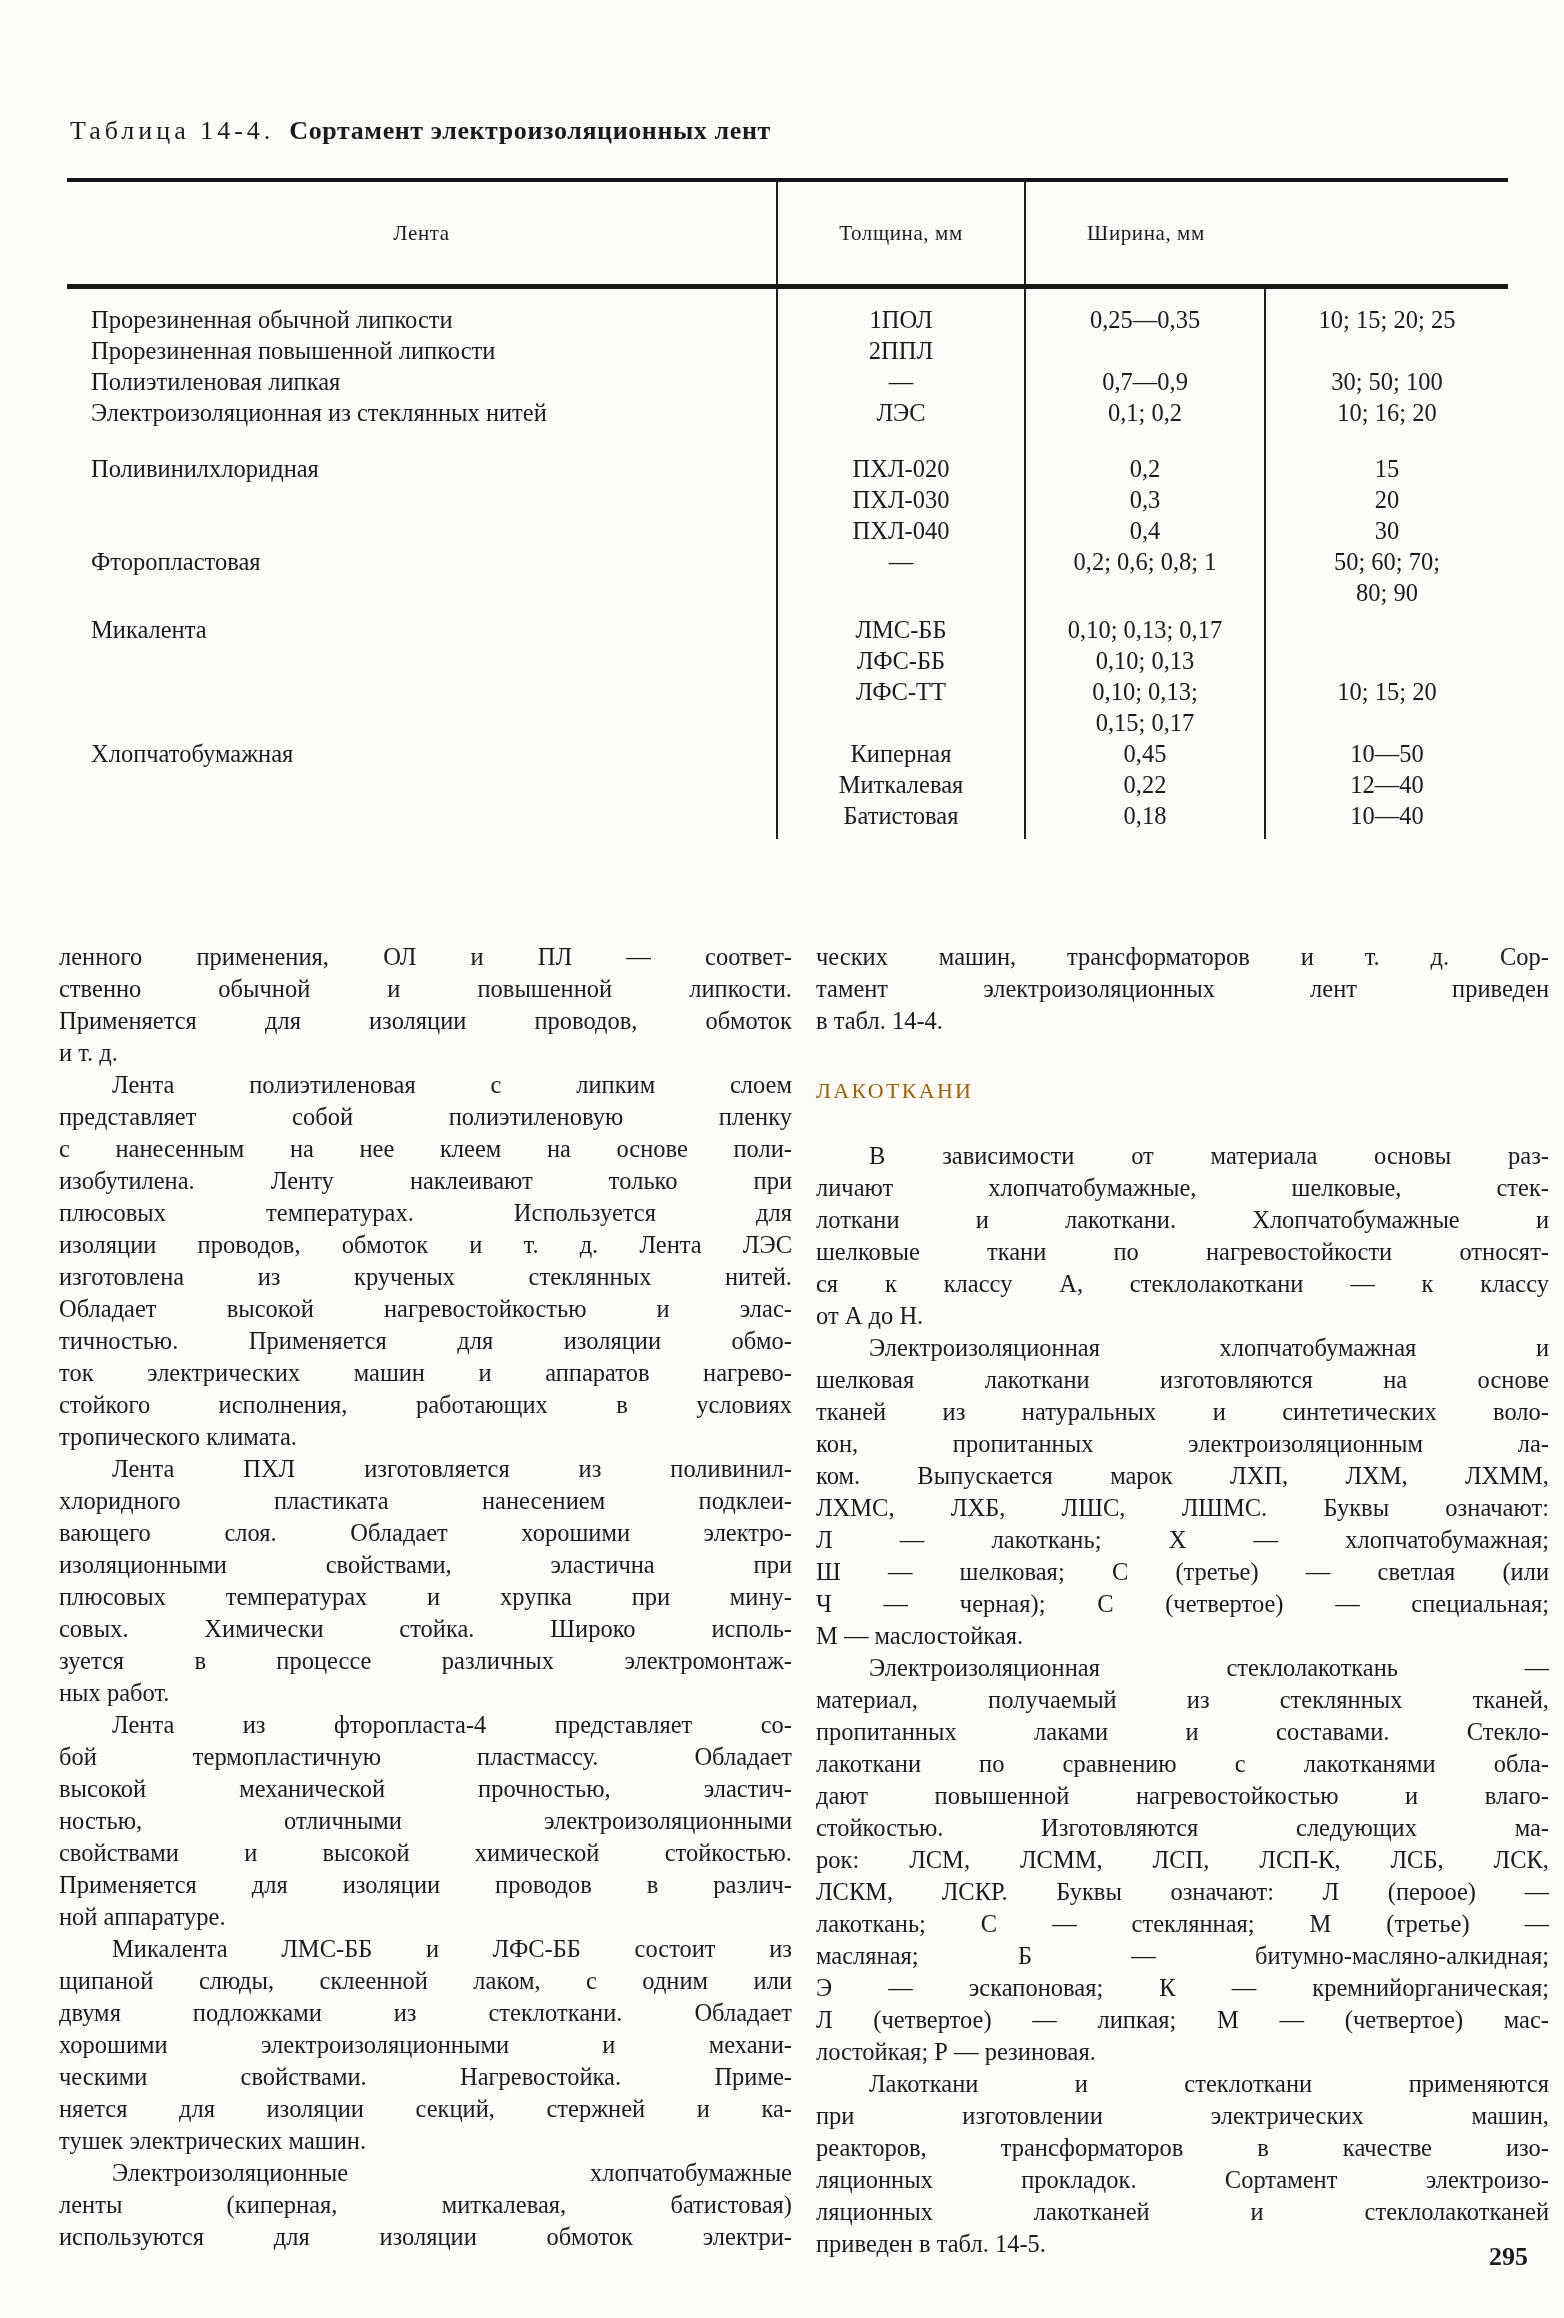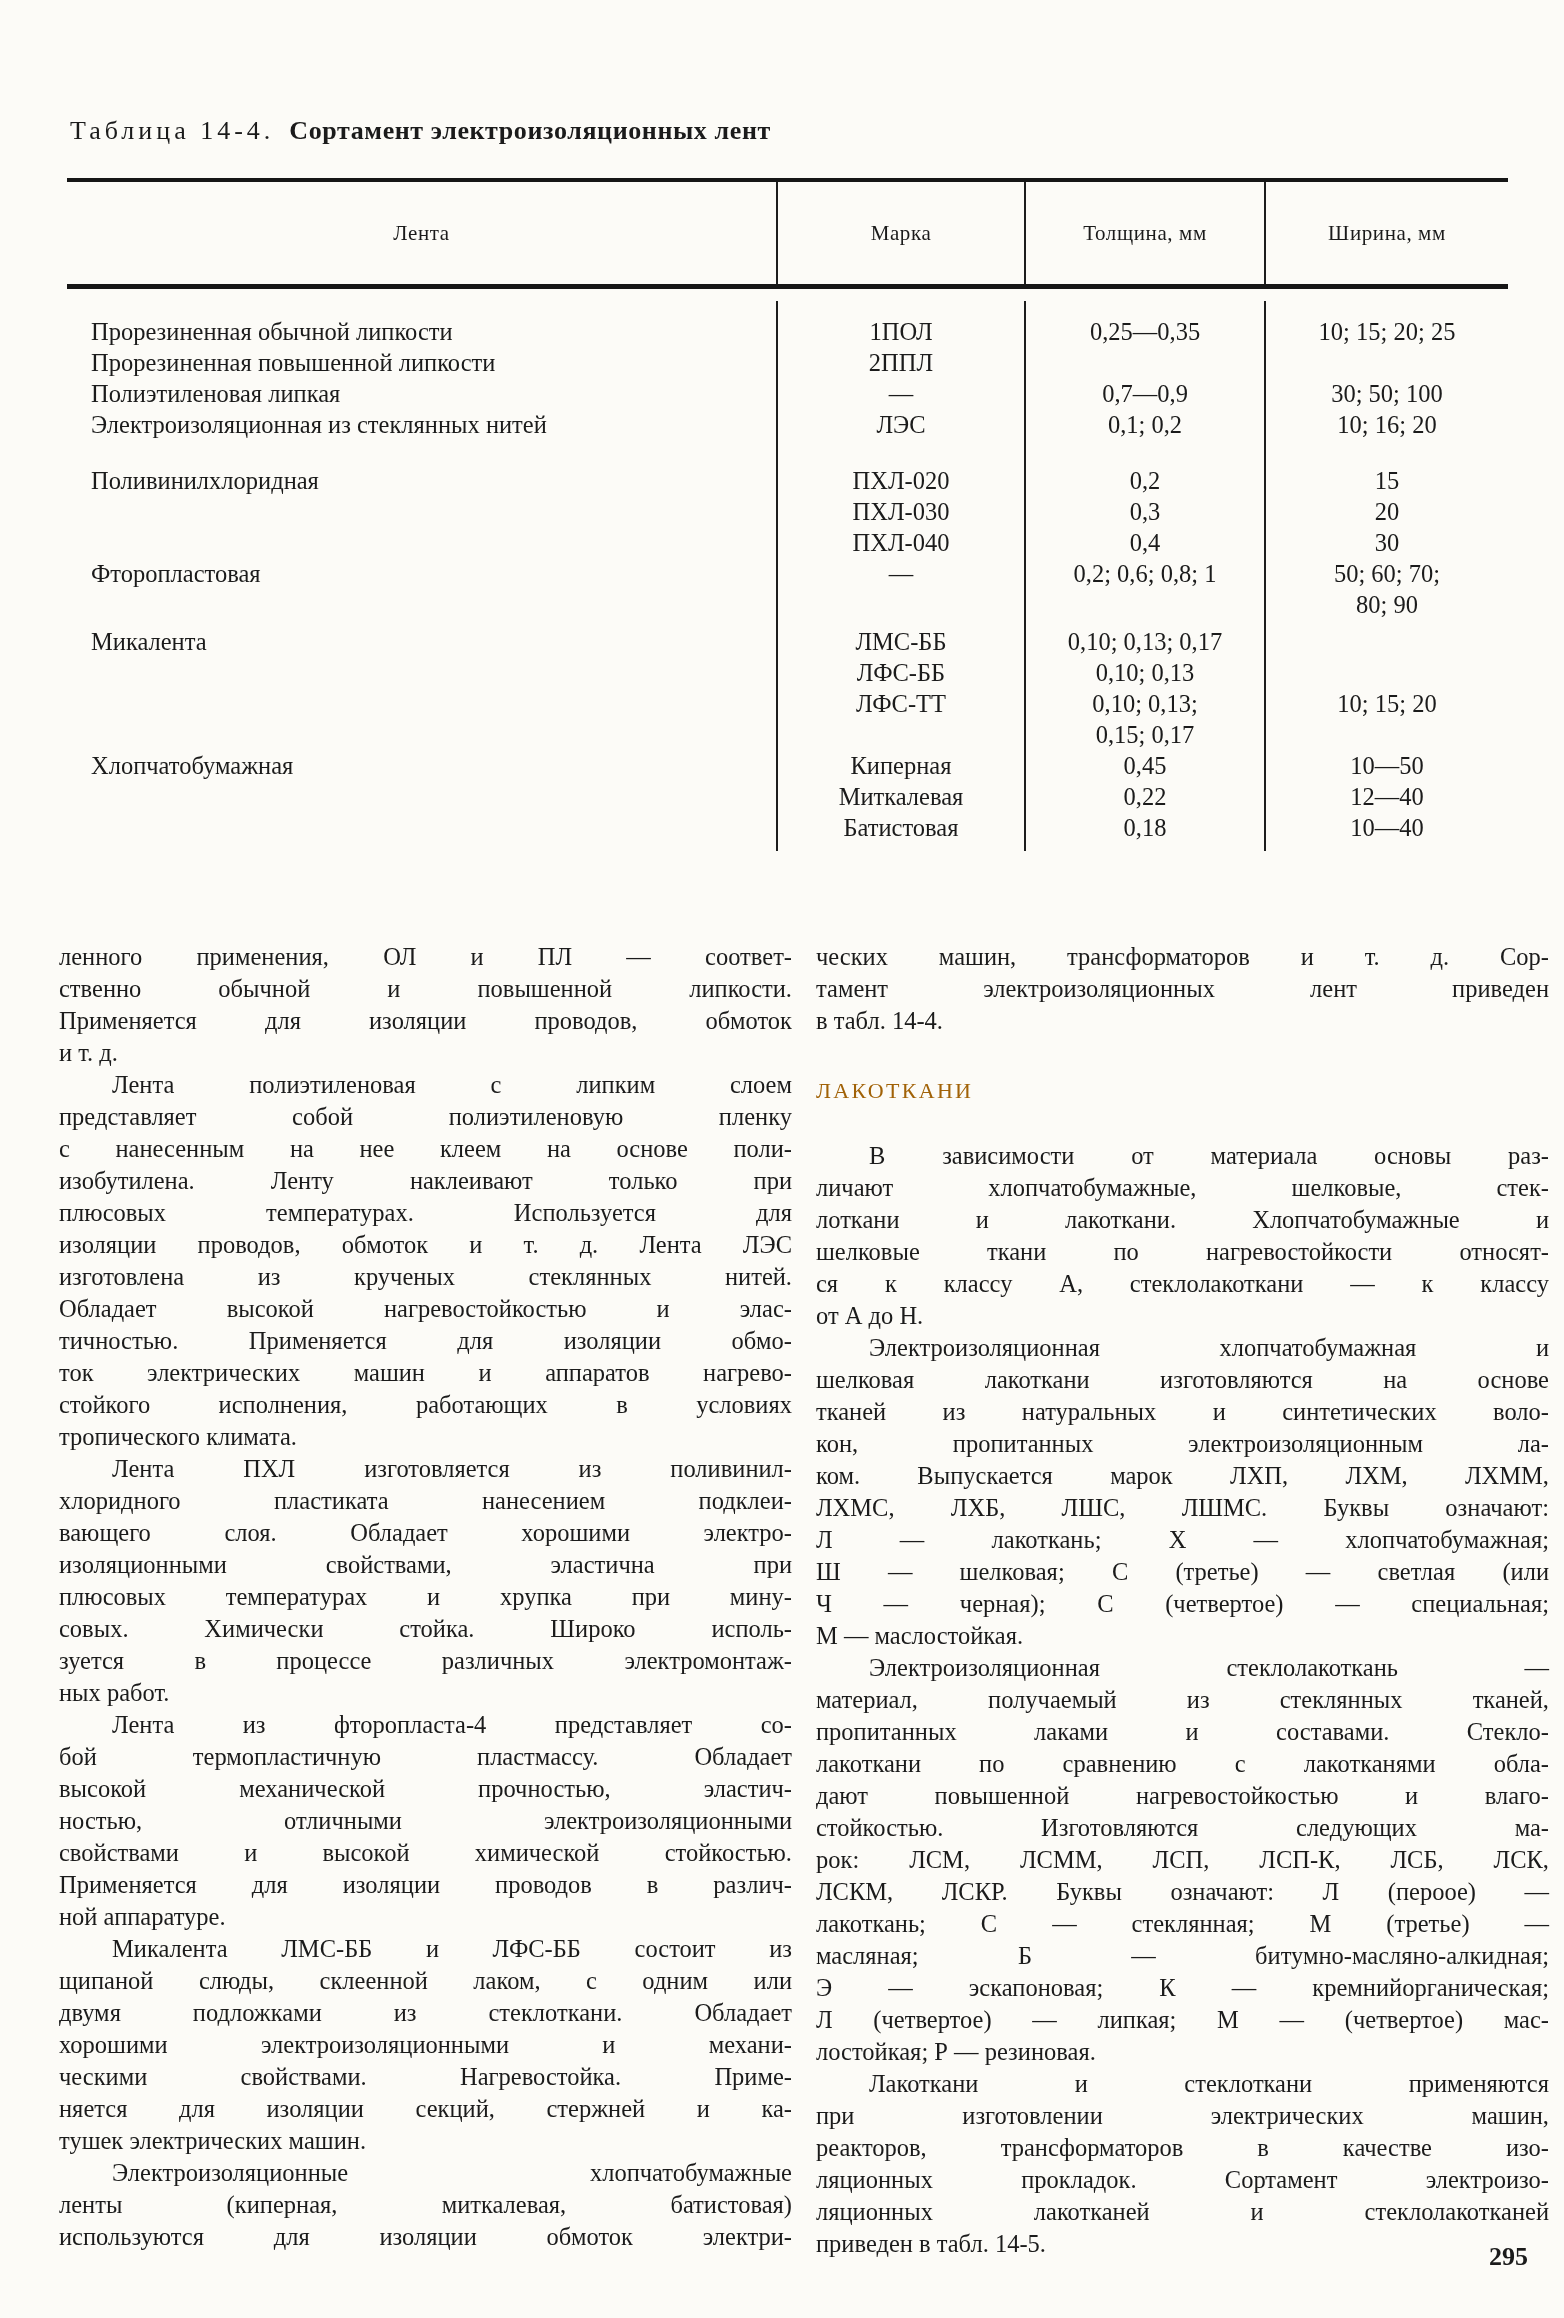--- a/index.html
+++ b/index.html
@@ -41,21 +41,20 @@
     display: flex;
     align-items: center;
     justify-content: center;
     font-size: 21px;
     letter-spacing: 0.6px;
   }
   .hcell:not(:last-child) { border-right: 2.3px solid #1d1d1d; }
   .tbody {
     display: grid;
     grid-template-columns: 711px 248px 240px 242px;
-    margin-top: 12px;
   }
   .bcell {
     font-size: 24.5px;
     line-height: 31px;
     min-height: 31px;
     white-space: nowrap;
   }
   .bcell.c0 { padding-left: 24px; }
   .bcell.c1, .bcell.c2, .bcell.c3 { text-align: center; }
   .bcell.c0, .bcell.c1, .bcell.c2 { border-right: 2.3px solid #1d1d1d; }
@@ -95,21 +94,20 @@
 
 <div class="page">
 
   <div class="caption">
     <span class="caption-label">Таблица 14-4.</span><span class="caption-title">Сортамент электроизоляционных лент</span>
   </div>
 
   <div class="etable">
     <div class="thead" id="thead">
         <div class="hcell">Лента</div>
-        <div class="hcell">Марка</div>
         <div class="hcell">Толщина, мм</div>
         <div class="hcell">Ширина, мм</div>
       </div>
     <div class="tbody" id="tbody">
         <div class="bcell c0 row-first">Прорезиненная обычной липкости</div>
         <div class="bcell c1 row-first">1ПОЛ</div>
         <div class="bcell c2 row-first">0,25—0,35</div>
         <div class="bcell c3 row-first">10; 15; 20; 25</div>
         <div class="bcell c0">Прорезиненная повышенной липкости</div>
         <div class="bcell c1">2ППЛ</div>

